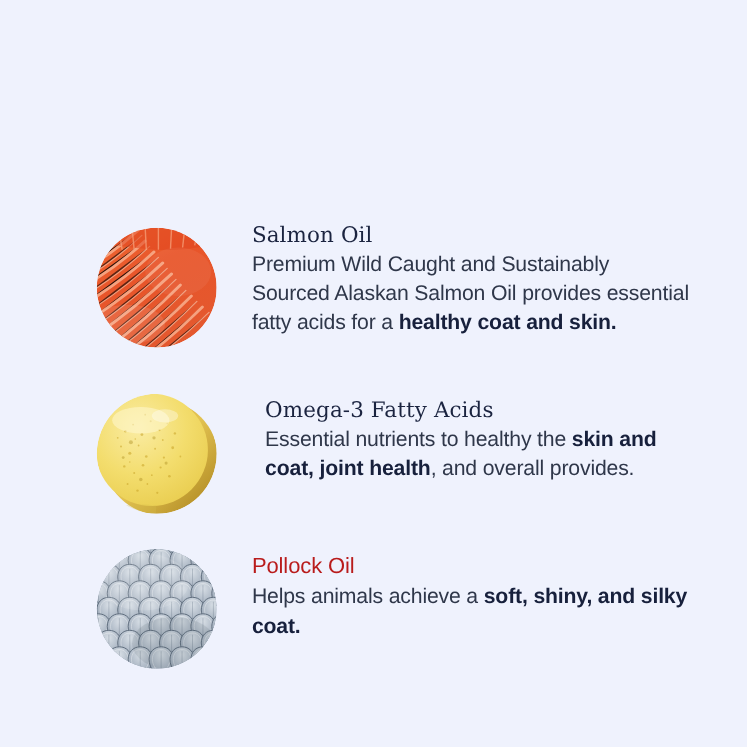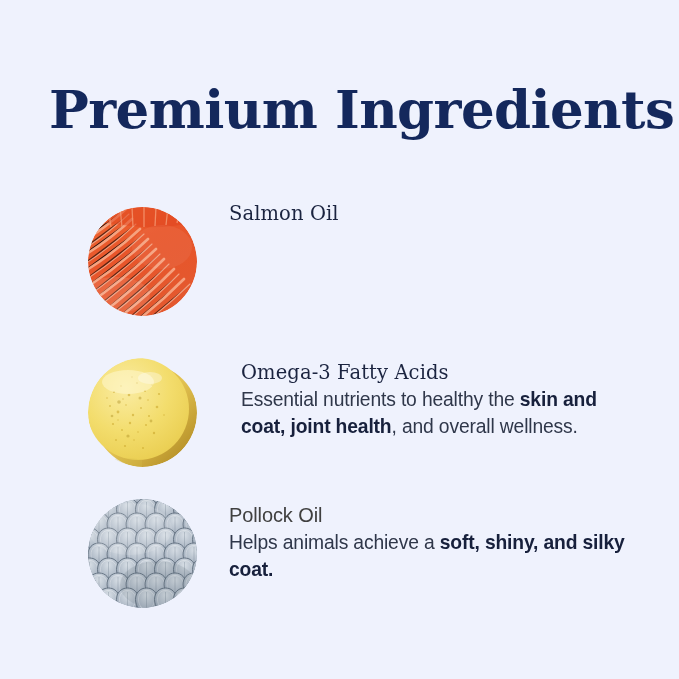--- a/index.html
+++ b/index.html
@@ -86,21 +86,21 @@
     color: #1b2440;
     letter-spacing: 0.1px;
     margin: 0 0 1px 0;
   }
   
   .item-title.sans {
     font-family: "Liberation Sans", sans-serif;
     font-weight: 400;
     font-size: 20px;
     letter-spacing: -0.1px;
-    color: #404040;
+    color: #b91c1c;
   }
 
   .item-body {
     font-family: "Liberation Sans", sans-serif;
     font-size: 19.3px;
     line-height: 26.5px;
     font-weight: 400;
     color: #2f374a;
     letter-spacing: -0.15px;
     margin: 0;
@@ -108,21 +108,20 @@
   .item-body b, .item-body strong {
     font-weight: 700;
     color: #17203c;
   }
 </style>
 </head>
 <body style="background: rgb(239, 242, 253);">
 
 <div class="page">
 
-  <div class="title" style="color: rgb(20, 40, 92);">Premium Ingredients</div>
 
   <div class="rows">
 
     <div class="row row-0">
       <div class="thumb">
         <svg viewBox="0 0 109 109" xmlns="http://www.w3.org/2000/svg" aria-hidden="true">
           <defs>
             <clipPath id="cSalmon">
                 <circle cx="54.5" cy="54.5" r="54.5"></circle>
               </clipPath>
@@ -173,20 +172,23 @@
                 <path d="M102 3 L 98 14"></path>
             </g>
 
             <ellipse cx="28" cy="88" rx="34" ry="18" fill="#ffffff" opacity="0.10"></ellipse>
             <ellipse cx="74" cy="40" rx="30" ry="22" fill="#ffffff" opacity="0.06"></ellipse>
           </g>
         </svg>
       </div>
       <div class="copy">
         <div class="item-title">Salmon Oil</div>
+        <p class="item-body">
+          <span>Premium Wild Caught and Sustainably Sourced Alaskan Salmon Oil provides essential fatty acids for a </span><b>healthy coat and skin.</b>
+        </p>
       </div>
     </div>
 
     <div class="row row-1">
       <div class="thumb">
         <svg viewBox="0 0 109 109" xmlns="http://www.w3.org/2000/svg" aria-hidden="true">
           <defs>
             <clipPath id="cOmega">
                 <circle cx="54.5" cy="54.5" r="54.5"></circle>
               </clipPath>
@@ -251,21 +253,21 @@
             <ellipse cx="40" cy="24" rx="26" ry="12" fill="#fff8cf" opacity="0.55"></ellipse>
             <ellipse cx="62" cy="20" rx="12" ry="6" fill="#ffffff" opacity="0.35"></ellipse>
 
             <path d="M0 109 Q 30 96 54 102 L 54 109 Z" fill="#d9bf4a" opacity="0.25"></path>
           </g>
         </svg>
       </div>
       <div class="copy">
         <div class="item-title">Omega-3 Fatty Acids</div>
         <p class="item-body">
-          <span>Essential nutrients to healthy the </span><b>skin and coat, joint health</b><span>, and overall wellness.</span>
+          <span>Essential nutrients to healthy the </span><b>skin and coat, joint health</b><span>, and overall provides.</span>
         </p>
       </div>
     </div>
 
     <div class="row row-2">
       <div class="thumb">
         <svg viewBox="0 0 109 109" xmlns="http://www.w3.org/2000/svg" aria-hidden="true">
           <defs>
             <clipPath id="cPollock">
                 <circle cx="54.5" cy="54.5" r="54.5"></circle>

